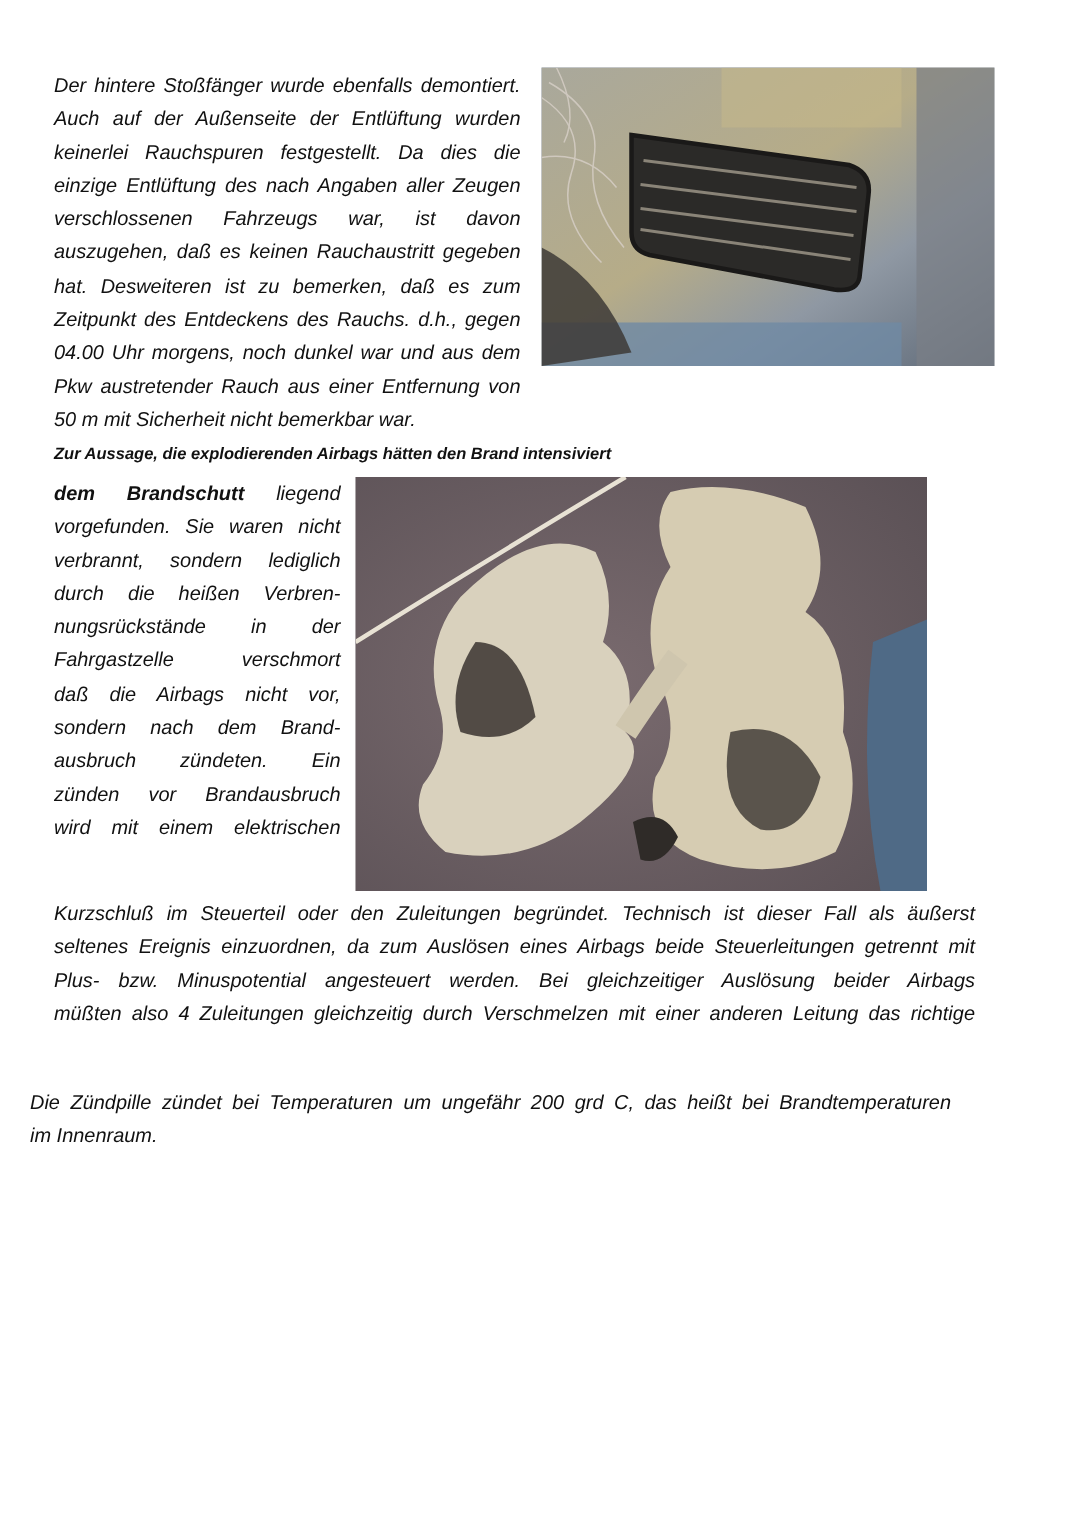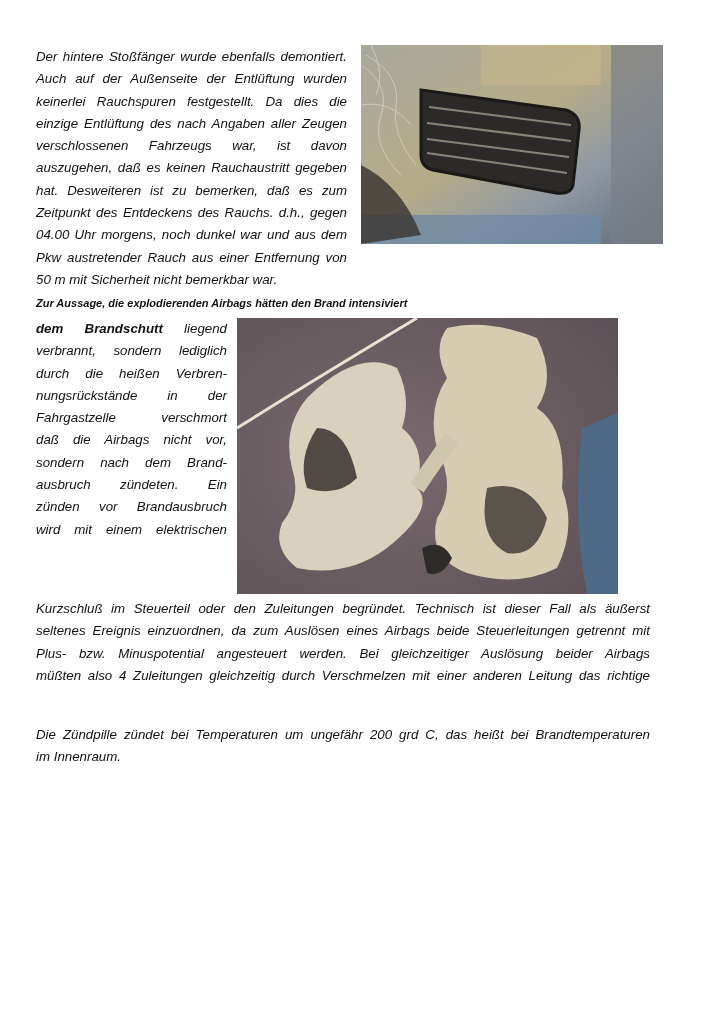--- a/index.html
+++ b/index.html
@@ -5,21 +5,21 @@
     html, body { margin: 0; padding: 0; background: #ffffff; }
     body { width: 724px; height: 1024px; position: relative; overflow: hidden;
            font-family: "Liberation Sans", sans-serif; color: #111; }
     .txt { position: absolute; font-size: 13.3px; line-height: 22.3px; text-align: justify; }
     .line { display: block; text-align: justify; text-align-last: justify; white-space: nowrap; height: 22.3px; font-style: italic; }
     .line.last { text-align-last: left; }
     #p1 { left: 36px; top: 46px; width: 311px; }
     #heading { position: absolute; left: 36px; top: 297px; font-size: 11px; font-weight: bold; font-style: italic; white-space: nowrap; }
     #p2a { left: 36px; top: 318px; width: 191px; }
     #p2b { left: 36px; top: 598px; width: 614px; }
-    #p3 { left: 36px; top: 724px; width: 614px; }
+    #p3 { left: 20px; top: 724px; width: 614px; }
     .photo { position: absolute; overflow: hidden; }
     #photo-vent { left: 361px; top: 45px; width: 302px; height: 199px; background: #8d949a; }
     #photo-airbags { left: 237px; top: 318px; width: 381px; height: 276px; background: #6f6468; }
     b { font-weight: bold; }
   </style>
 </head>
 <body>
 
 <div class="photo" id="photo-vent">
   <svg width="302" height="199" viewBox="0 0 302 199">
@@ -83,20 +83,21 @@
     <path d="M80 110 Q110 110 120 160 Q100 180 70 170 Q60 140 80 110 Z" fill="#3a3430" opacity="0.85"></path>
     <path d="M210 10 Q250 0 300 20 Q320 60 300 90 Q330 110 325 170 Q340 210 320 250 Q280 270 230 255 Q190 240 200 200 Q220 170 200 130 Q190 90 210 60 Q195 30 210 10 Z" fill="#d6ccb2"></path>
     <path d="M250 170 Q290 160 310 200 Q300 240 270 235 Q240 220 250 170 Z" fill="#3b3632" opacity="0.8"></path>
     <path d="M180 170 Q200 140 215 120" stroke="#cfc6ae" stroke-width="16" fill="none"></path>
     <path d="M185 230 Q205 220 215 240 Q205 260 190 255 Z" fill="#2f2b28"></path>
   </svg>
 </div>
 
 <div class="txt" id="p2a">
   <span class="line"><b>dem Brandschutt</b><span> liegend</span></span>
+  <span class="line">vorgefunden. Sie waren nicht</span>
   <span class="line">verbrannt, sondern lediglich</span>
   <span class="line">durch die heißen Verbren-</span>
   <span class="line">nungsrückstände in der</span>
   <span class="line">Fahrgastzelle verschmort</span>
   <span class="line">daß die Airbags nicht vor,</span>
   <span class="line">sondern nach dem Brand-</span>
   <span class="line">ausbruch zündeten. Ein</span>
   <span class="line">zünden vor Brandausbruch</span>
   <span class="line">wird mit einem elektrischen</span>
 </div>

